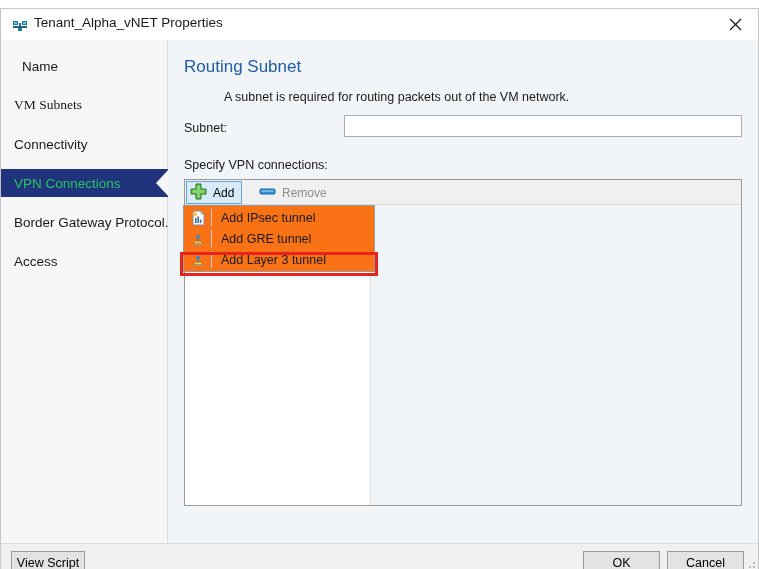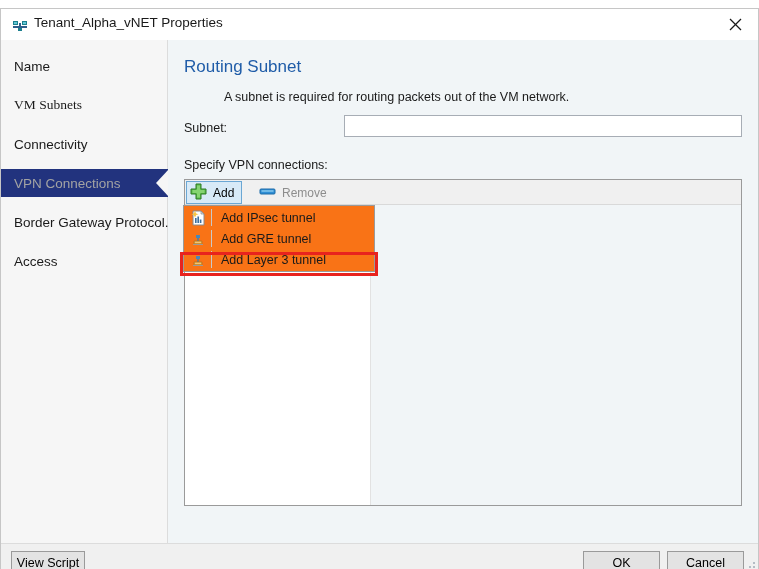--- a/index.html
+++ b/index.html
@@ -94,21 +94,21 @@
   }
   .nav-item .nav-label {
     margin-left: 13px;
     font-size: 13.5px;
     color: #1a1a1a;
     white-space: nowrap;
   }
   .nav-item.selected {
     background: #22337e;
   }
-  .nav-item.selected .nav-label { color: #a3a3a3; }
+  .nav-item.selected .nav-label { color: #22c55e; }
   .nav-arrow {
     position: absolute;
     right: -1px;
     top: 0;
     width: 13px;
     height: 28px;
   }
 
   
   #pane {
@@ -333,21 +333,21 @@
           <line x1="1" y1="1" x2="12" y2="12" stroke="#1a1a1a" stroke-width="1.3"></line>
           <line x1="12" y1="1" x2="1" y2="12" stroke="#1a1a1a" stroke-width="1.3"></line>
         </svg>
       </span>
     </div>
   </div>
 
   <div id="content">
 
     <div id="sidebar">
-      <div class="nav-item" style="top:12px;">
+      <div class="nav-item" style="top:12px;margin-left:8px;">
         <span class="nav-label">Name</span>
       </div>
       <div class="nav-item" style="top:51px;font-family:Liberation Serif, serif;">
         <span class="nav-label">VM Subnets</span>
       </div>
       <div class="nav-item" style="top:90px;">
         <span class="nav-label">Connectivity</span>
       </div>
       <div class="nav-item selected" style="top:129px;">
         <span class="nav-label">VPN Connections</span>

